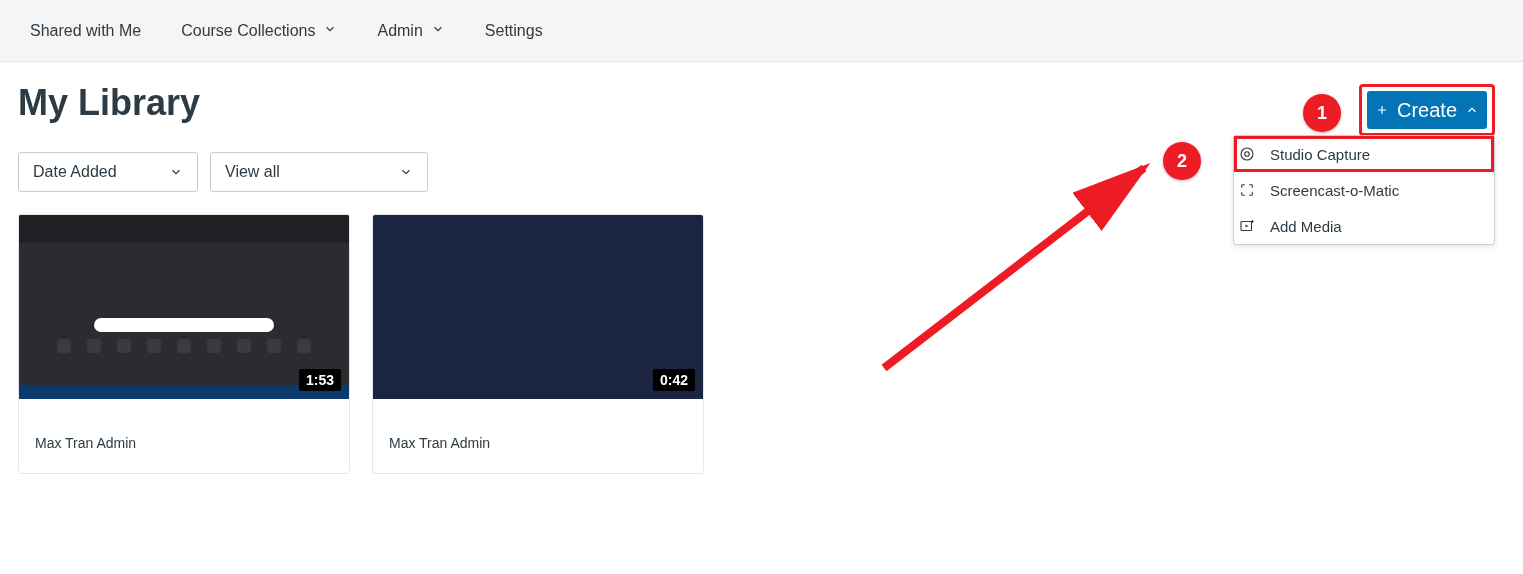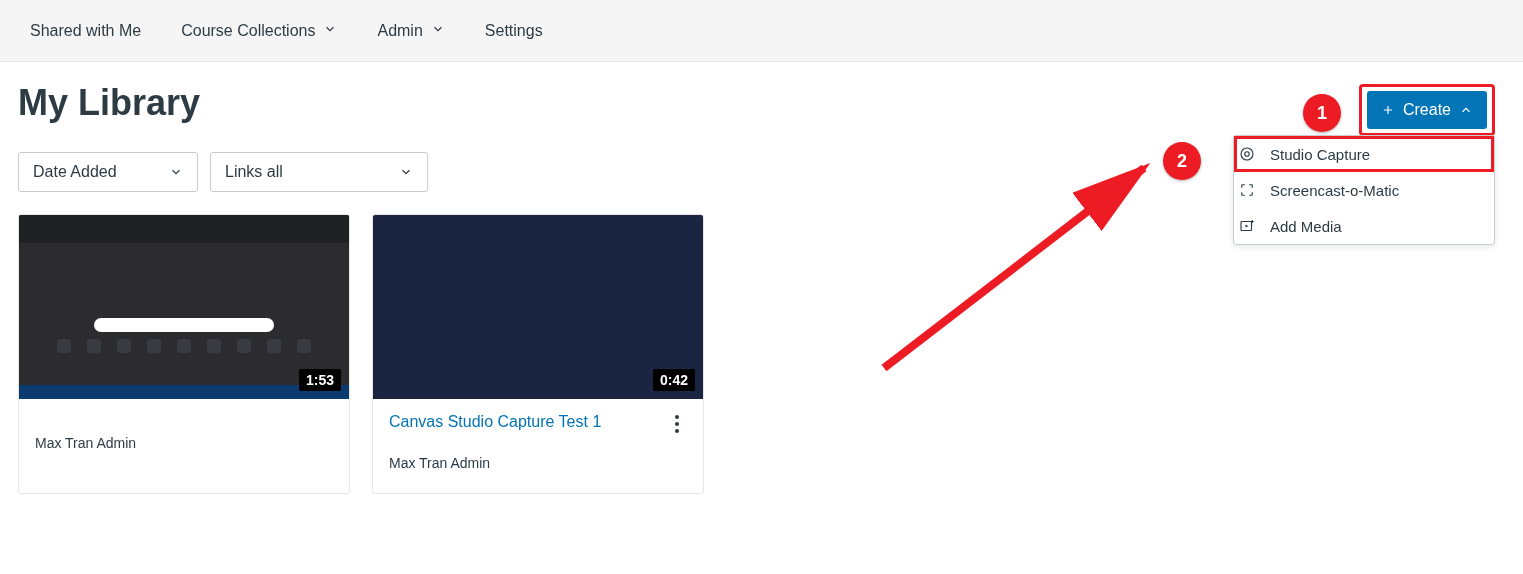--- a/index.html
+++ b/index.html
@@ -26,21 +26,21 @@
   .tiles { position:absolute; top:124px; left:0; right:0; display:flex; justify-content:center; gap:16px; }
   .tile { width:14px; height:14px; background:#3a3a42; border-radius:3px; }
   .browser-top { position:absolute; top:0; left:0; right:0; height:28px; background:#202124; }
   .card-body { padding: 14px 16px 22px 16px; }
   .card-head { display:flex; align-items:flex-start; justify-content:space-between; }
   .card-title { color:#0374b5; font-size:16px; }
   .kebab { width:20px; display:flex; flex-direction:column; align-items:center; gap:3px; cursor:pointer; padding-top:2px; }
   .kebab span { width:4px; height:4px; background:#2d3b45; border-radius:50%; }
   .card-author { margin-top:22px; font-size:14px; color:#2d3b45; }
   .create-halo { position:absolute; top:-6px; right:0; width:136px; height:52px; border:3px solid #ed1c24; border-radius:4px; }
-  .create-btn { position:absolute; top:2px; right:8px; width:120px; height:38px; background:#0374b5; color:#fff; font-size:16px; border-radius:3px; display:flex; align-items:center; justify-content:center; gap:8px; cursor:pointer; }
+  .create-btn { position:absolute; top:2px; right:8px; width:120px; height:38px; background:#0374b5; color:#fff; font-size:20px; border-radius:3px; display:flex; align-items:center; justify-content:center; gap:8px; cursor:pointer; }
   .create-btn svg { width:14px; height:14px; fill:#fff; }
   .dropdown { position:absolute; top:46px; right:0; width:262px; background:#fff; border:1px solid #c7cdd1; border-radius:3px; box-shadow:0 2px 6px rgba(0,0,0,0.1); }
   .dd-item { display:flex; align-items:center; gap:14px; height:36px; padding:0 4px; font-size:15px; color:#2d3b45; cursor:pointer; }
   .dd-item.highlight { outline:3px solid #ed1c24; outline-offset:-3px; }
   .dd-icon { width:18px; height:18px; display:flex; align-items:center; justify-content:center; color:#2d3b45; }
   .step-badge { position:absolute; width:38px; height:38px; background:#ed1c24; color:#fff; border-radius:50%; display:flex; align-items:center; justify-content:center; font-size:18px; font-weight:600; box-shadow:0 1px 3px rgba(0,0,0,0.3); }
   .step1 { top:94px; right:182px; }
   .step2 { top:142px; right:322px; }
   .arrow { position:absolute; top:158px; left:874px; width:330px; height:220px; pointer-events:none; }
 </style>
@@ -72,21 +72,21 @@
   <h1 class="page-title">My Library</h1>
 
   <div class="filters-row">
     <div class="select w1">
       <span>Date Added</span>
       <svg viewBox="0 0 24 24">
           <path d="M6 9l6 6 6-6" fill="none" stroke="#2d3b45" stroke-width="2"></path>
         </svg>
     </div>
     <div class="select w2">
-      <span>Links all</span>
+      <span>View all</span>
       <svg viewBox="0 0 24 24">
           <path d="M6 9l6 6 6-6" fill="none" stroke="#2d3b45" stroke-width="2"></path>
         </svg>
     </div>
   </div>
 
   <div class="cards">
 
     <div class="card">
       <div class="thumb thumb1">
@@ -109,28 +109,20 @@
       <div class="card-body">
         <div class="card-author">Max Tran Admin</div>
       </div>
     </div>
 
     <div class="card">
       <div class="thumb thumb2">
         <div class="duration">0:42</div>
       </div>
       <div class="card-body">
-        <div class="card-head">
-          <a class="card-title">Canvas Studio Capture Test 1</a>
-          <div class="kebab">
-              <span></span>
-              <span></span>
-              <span></span>
-            </div>
-        </div>
         <div class="card-author">Max Tran Admin</div>
       </div>
     </div>
 
   </div>
 </div>
 
 <div class="create-halo" style="top:84px; right:28px; position:absolute;"></div>
 
 <div class="create-btn" style="position:absolute; top:91px; right:36px;">

